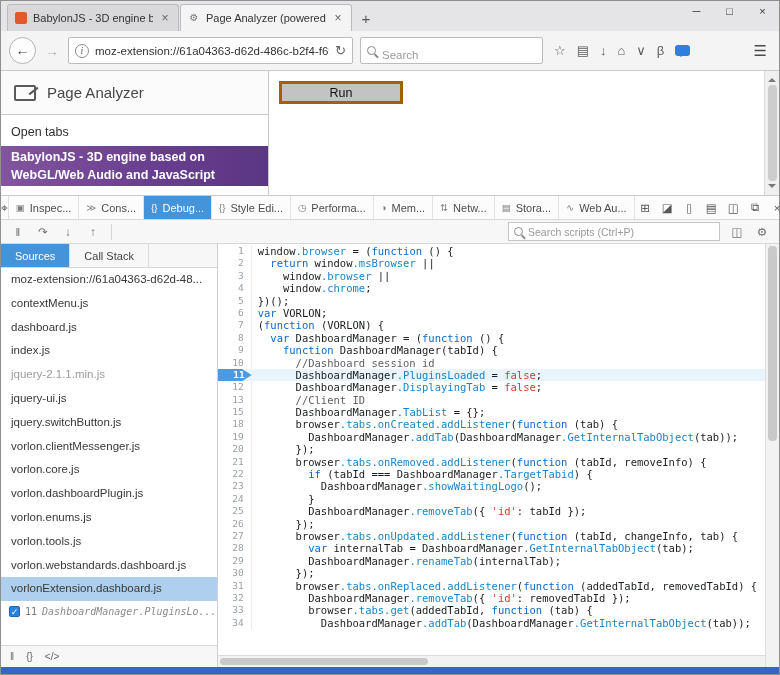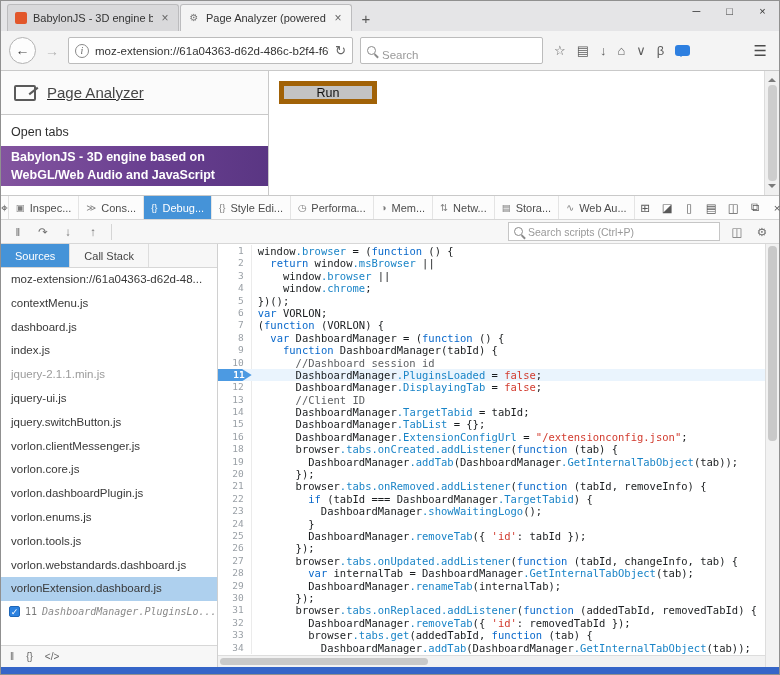--- a/index.html
+++ b/index.html
@@ -39,28 +39,28 @@
   .search-input::placeholder{color:#9a9a9a;}
   .nav-icons{display:flex;align-items:center;gap:11px;margin-left:4px;color:#5d5d5d;font-size:13px;}
   .nicon{line-height:14px;}
   .nicon[data-icon="hello-icon"]{width:15px;height:11px;background:#2d7fe0;border-radius:3px;position:relative;}
   .nicon[data-icon="hello-icon"]::after{content:"";position:absolute;left:3px;bottom:-4px;border:3px solid transparent;border-top-color:#2d7fe0;}
   .menu{margin-left:auto;font-size:15px;color:#4c4c4c;padding-right:4px;}
 
   
   .content{flex:0 0 124px;display:flex;position:relative;background:#fff;}
   .page-left{flex:0 0 268px;border-right:1px solid #c9c9c9;display:flex;flex-direction:column;}
-  .pa-header{height:44px;display:flex;align-items:center;gap:11px;padding:0 13px;border-bottom:1px solid #c9c9c9;background:#fbfbfb;text-decoration:underline;}
+  .pa-header{height:44px;display:flex;align-items:center;gap:11px;padding:0 13px;border-bottom:1px solid #c9c9c9;background:#fbfbfb;}
   .pa-icon{width:22px;height:16px;border:2px solid #5a5a5a;border-radius:2px;position:relative;}
   .pa-icon::after{content:"";position:absolute;width:11px;height:2px;background:#5a5a5a;transform:rotate(-38deg);right:-5px;top:3px;}
   .pa-title{font-size:15px;color:#474747;}
   .open-tabs{padding:10px 10px 7px;font-size:12.5px;color:#2e2e2e;}
   .tab-tile{background:linear-gradient(90deg,#83549f 0%,#693f90 55%,#5a3683 100%);color:#fff;font-weight:bold;font-size:12.5px;line-height:18px;padding:2px 10px;height:40px;display:flex;align-items:center;}
   .page-right{flex:1;padding:10px 0 0 10px;}
-  .run-btn{width:98px;height:23px;background:#c3c3c3;border:5px solid #a16207;font:12.5px "Liberation Sans",sans-serif;color:#111;}
+  .run-btn{width:124px;height:23px;background:#c3c3c3;border:3px solid #a16207;font:12.5px "Liberation Sans",sans-serif;color:#111;}
   .content-scrollbar{position:absolute;right:0;top:0;width:15px;height:100%;background:#f0f0f0;border-left:1px solid #dcdcdc;display:flex;flex-direction:column;align-items:center;padding:3px 0;}
   .sb-arrow{width:0;height:0;border:4px solid transparent;flex:0 0 auto;}
   .sb-arrow.up{border-bottom-color:#7a7a7a;margin-bottom:3px;}
   .sb-arrow.down{border-top-color:#7a7a7a;margin-top:3px;}
   .sb-thumb{flex:1;width:9px;background:#cdcdcd;border-radius:4px;}
 
   
   .devtools{flex:1;display:flex;flex-direction:column;border-top:1px solid #c9c9c9;background:#fcfcfc;min-height:0;}
   .dt-tabs{flex:0 0 24px;display:flex;align-items:stretch;border-bottom:1px solid #d7d7d7;background:#fcfcfc;font-size:11px;color:#4d4d4d;}
   .pick{width:28px;border-right:1px solid #e0e0e0;display:flex;align-items:center;justify-content:center;color:#555;font-size:12px;}
@@ -331,32 +331,24 @@
             </div>
             <div class="code-row" data-name="code-line">
               <div class="gutter" data-name="line-number">12</div>
               <pre class="code" data-name="code-text"><span class="tk-p">      DashboardManager</span><span class="tk-pr">.DisplayingTab</span><span class="tk-p"> = </span><span class="tk-a">false</span><span class="tk-p">;</span></pre>
             </div>
             <div class="code-row" data-name="code-line">
               <div class="gutter" data-name="line-number">13</div>
               <pre class="code" data-name="code-text"><span class="tk-c">      //Client ID</span></pre>
             </div>
             <div class="code-row" data-name="code-line">
-              <div class="gutter" data-name="line-number">14</div>
-              <pre class="code" data-name="code-text"><span class="tk-p">      DashboardManager</span><span class="tk-pr">.TargetTabid</span><span class="tk-p"> = tabId;</span></pre>
-            </div>
-            <div class="code-row" data-name="code-line">
               <div class="gutter" data-name="line-number">15</div>
               <pre class="code" data-name="code-text"><span class="tk-p">      DashboardManager</span><span class="tk-pr">.TabList</span><span class="tk-p"> = {};</span></pre>
             </div>
             <div class="code-row" data-name="code-line">
-              <div class="gutter" data-name="line-number">16</div>
-              <pre class="code" data-name="code-text"><span class="tk-p">      DashboardManager</span><span class="tk-pr">.ExtensionConfigUrl</span><span class="tk-p"> = </span><span class="tk-s">"/extensionconfig.json"</span><span class="tk-p">;</span></pre>
-            </div>
-            <div class="code-row" data-name="code-line">
               <div class="gutter" data-name="line-number">18</div>
               <pre class="code" data-name="code-text"><span class="tk-p">      browser</span><span class="tk-pr">.tabs.onCreated.addListener</span><span class="tk-p">(</span><span class="tk-k">function</span><span class="tk-p"> (tab) {</span></pre>
             </div>
             <div class="code-row" data-name="code-line">
               <div class="gutter" data-name="line-number">19</div>
               <pre class="code" data-name="code-text"><span class="tk-p">        DashboardManager</span><span class="tk-pr">.addTab</span><span class="tk-p">(DashboardManager</span><span class="tk-pr">.GetInternalTabObject</span><span class="tk-p">(tab));</span></pre>
             </div>
             <div class="code-row" data-name="code-line">
               <div class="gutter" data-name="line-number">20</div>
               <pre class="code" data-name="code-text"><span class="tk-p">      });</span></pre>

